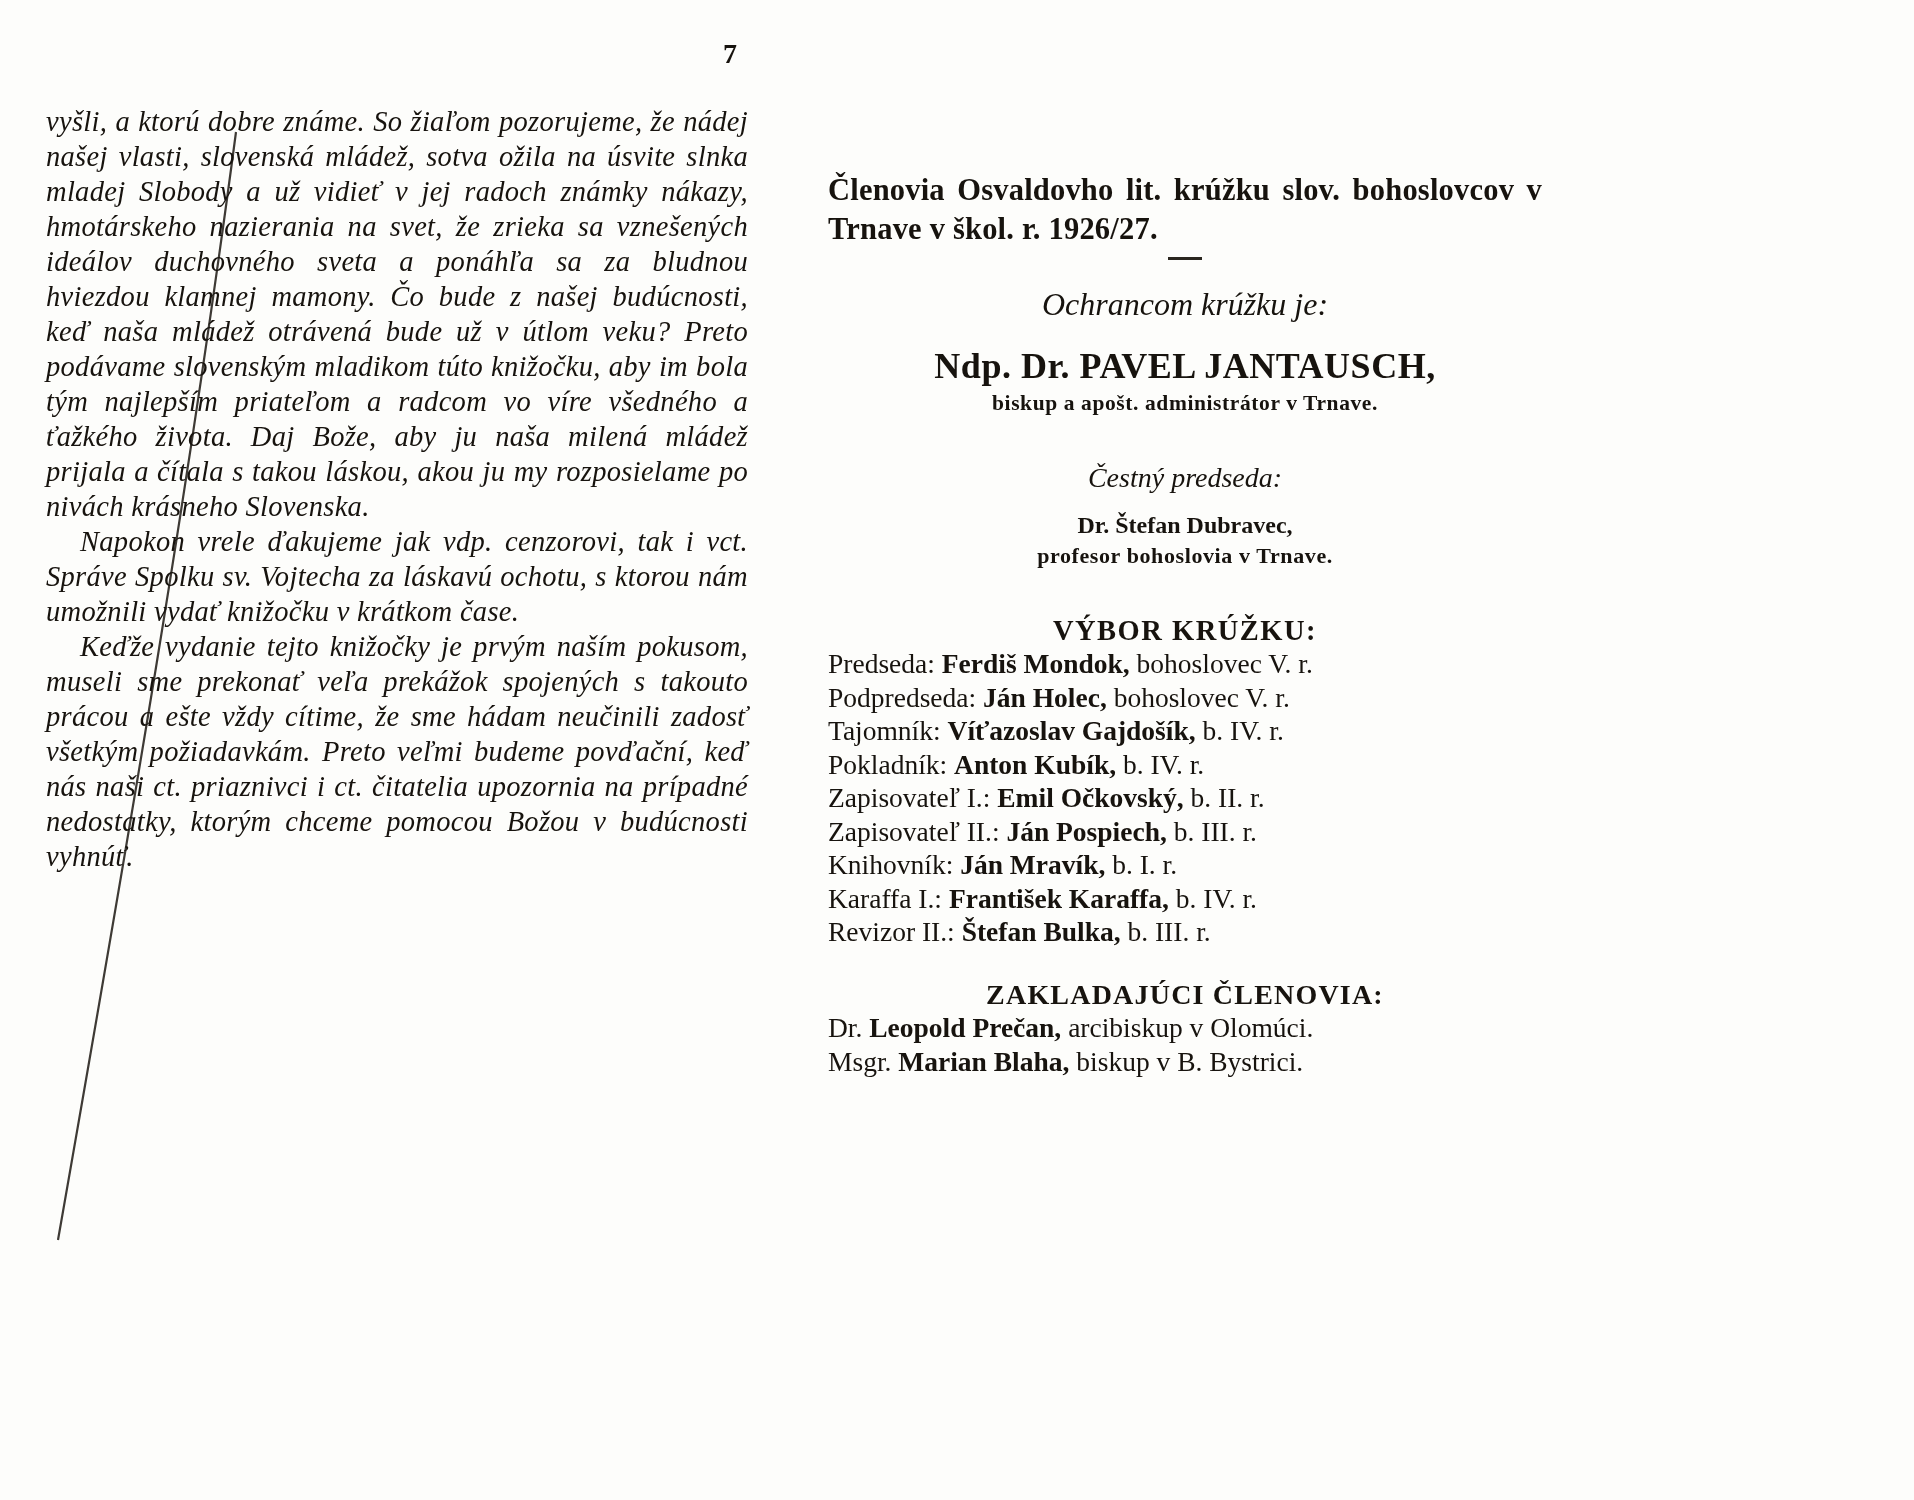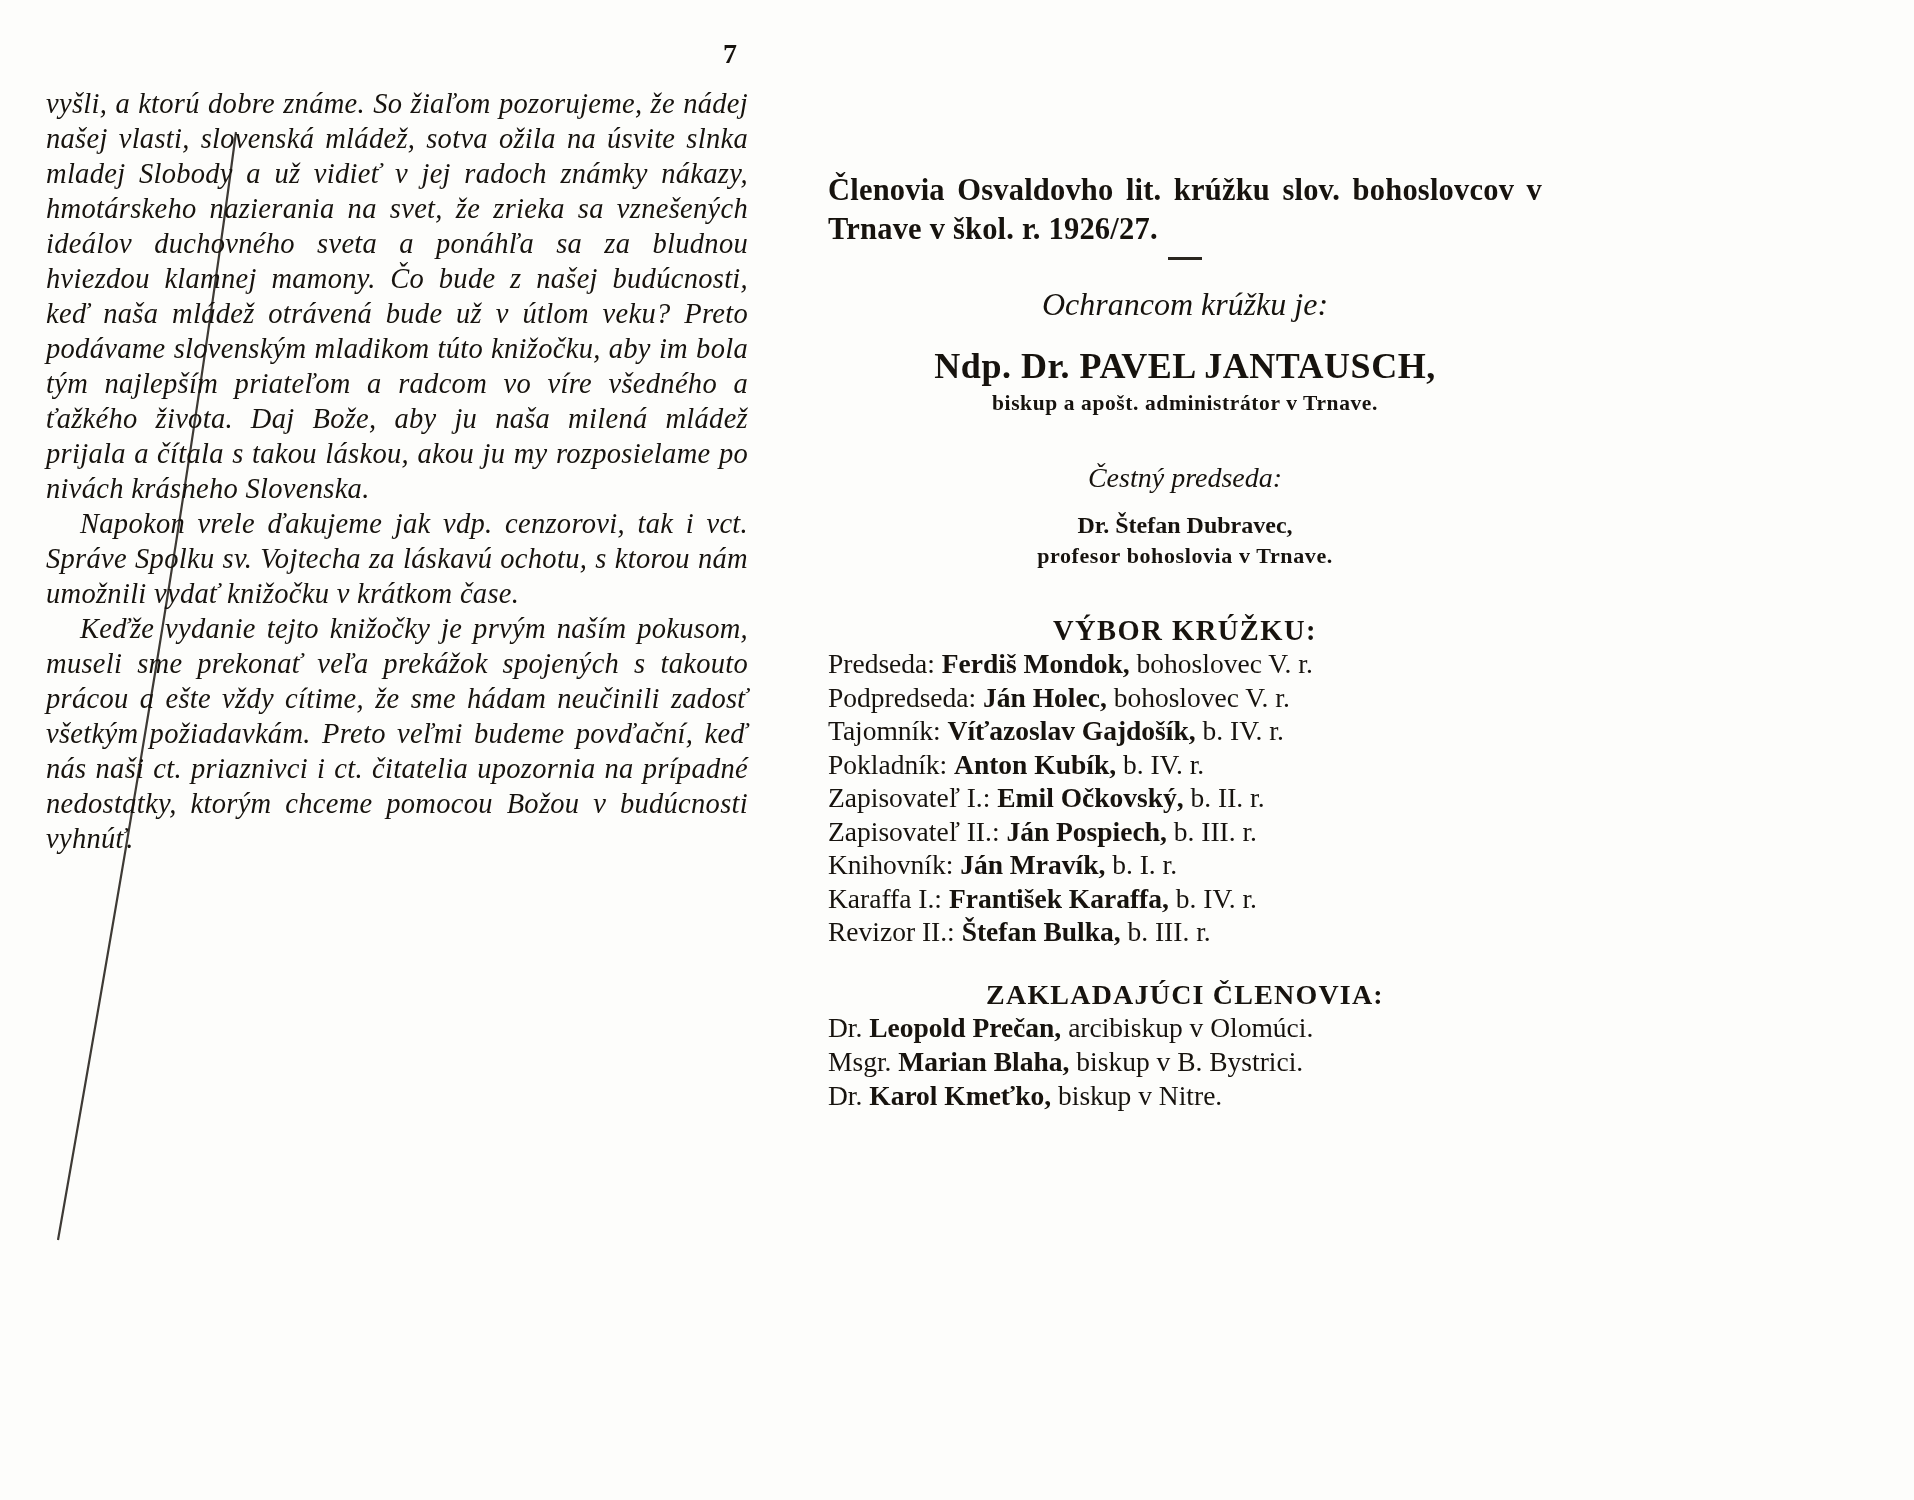--- a/index.html
+++ b/index.html
@@ -20,21 +20,21 @@
     top: 38px;
     left: 700px;
     width: 60px;
     text-align: center;
     font-size: 28px;
     font-weight: bold;
   }
   
   .left-page {
     position: absolute;
-    top: 86px;
+    top: 104px;
     left: 46px;
     width: 702px;
   }
   .left-page p {
     margin: 0;
     font-style: italic;
     font-size: 28.5px;
     line-height: 35px;
     text-align: justify;
     letter-spacing: 0.3px;
@@ -184,18 +184,17 @@
       <li><span>Knihovník:</span> <span class="name">Ján Mravík,</span> <span>b. I. r.</span></li>
       <li><span>Karaffa I.:</span> <span class="name">František Karaffa,</span> <span>b. IV. r.</span></li>
       <li><span>Revizor II.:</span> <span class="name">Štefan Bulka,</span> <span>b. III. r.</span></li>
     </ul>
 
     <div class="founders-heading centered">ZAKLADAJÚCI ČLENOVIA:</div>
 
     <ul class="plain-list founders-list">
       <li><span>Dr.</span> <span class="name">Leopold Prečan,</span> <span>arcibiskup v Olomúci.</span></li>
       <li><span>Msgr.</span> <span class="name">Marian Blaha,</span> <span>biskup v B. Bystrici.</span></li>
-      <li><span>Dr.</span> <span class="name">Karol Kmeťko,</span> <span>biskup v Nitre.</span></li>
     </ul>
 
   </section>
 
 </main>
 
 </body></html>

